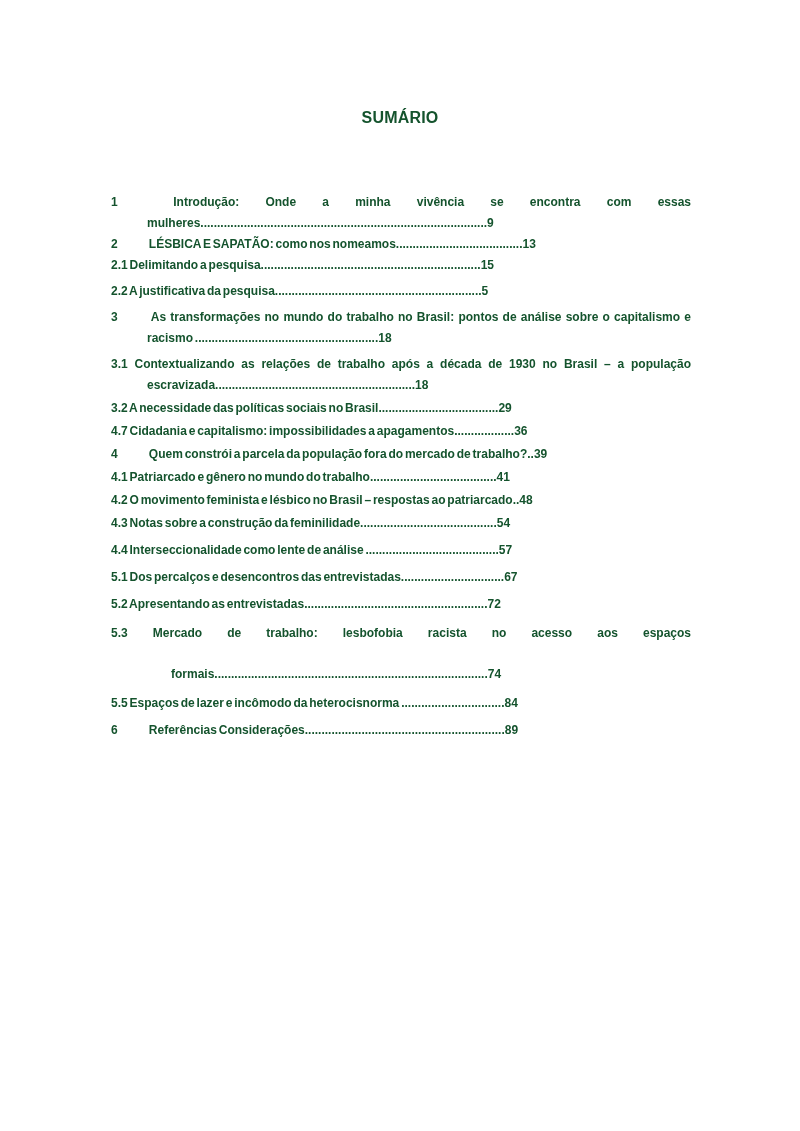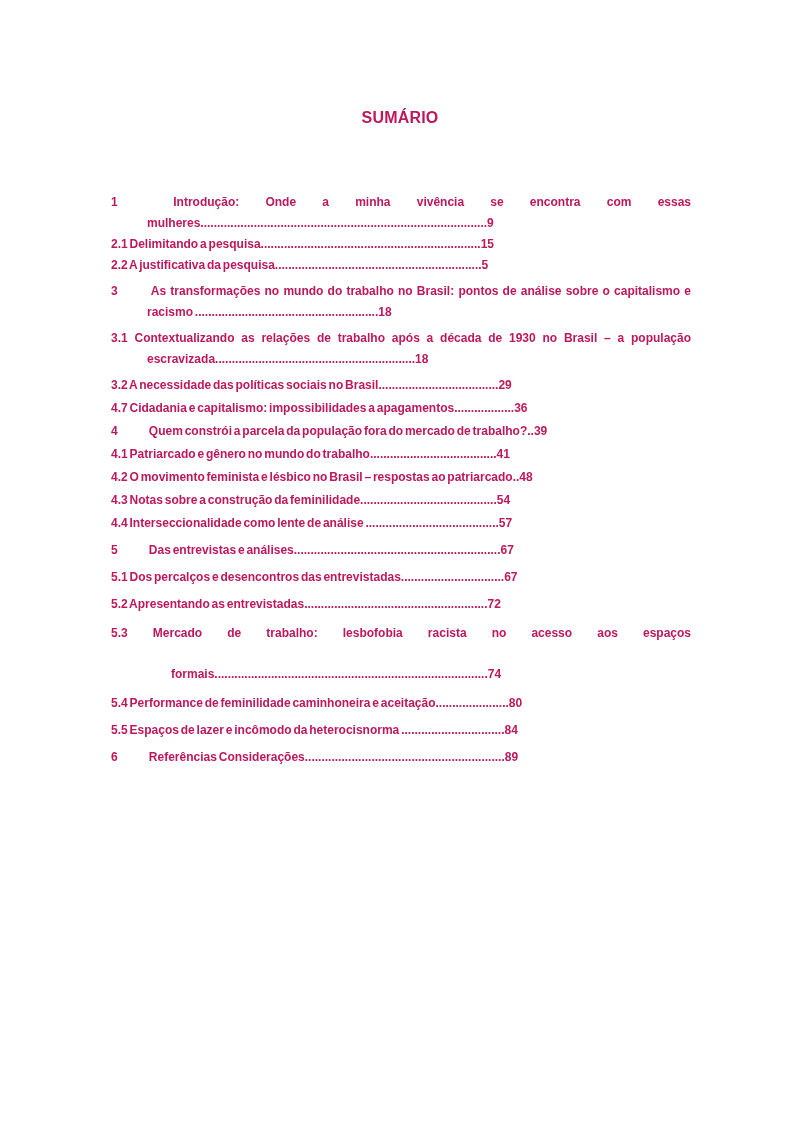--- a/index.html
+++ b/index.html
@@ -5,21 +5,21 @@
   * { box-sizing: border-box; }
   html, body { margin: 0; padding: 0; background: #ffffff; }
   .page {
     width: 800px;
     height: 1131px;
     background: #ffffff;
     position: relative;
     overflow: hidden;
     font-family: "Liberation Sans", sans-serif;
     font-weight: bold;
-    color: #be185d;
+    color: #14532d;
   }
   .doc-title {
     margin: 0;
     padding-top: 107px;
     text-align: center;
     font-size: 16px;
     line-height: 21px;
     font-weight: bold;
     letter-spacing: 0.2px;
   }
@@ -54,20 +54,21 @@
   .dots { letter-spacing: 0; }
 </style>
 </head>
 <body>
 
 <div class="page">
   <h1 class="doc-title">SUMÁRIO</h1>
   <div class="toc">
   <p class="toc-entry"><span class="num wide">1</span> <span class="title">Introdução: Onde a minha vivência se encontra com essas mulheres</span><span class="dots">......................................................................................</span><span class="pg">9</span></p>
 
+  <p class="toc-entry"><span class="num wide">2</span> <span class="title">LÉSBICA E SAPATÃO: como nos nomeamos</span><span class="dots">......................................</span><span class="pg">13</span></p>
 
   <p class="toc-entry"><span class="num">2.1</span> <span class="title">Delimitando a pesquisa</span><span class="dots">..................................................................</span><span class="pg">15</span></p>
 
   <p class="toc-entry"><span class="num">2.2</span> <span class="title">A justificativa da pesquisa</span><span class="dots">..............................................................</span><span class="pg">5</span></p>
 
   <p class="toc-entry"><span class="num wide">3</span> <span class="title">As transformações no mundo do trabalho no Brasil: pontos de análise sobre o capitalismo e racismo </span><span class="dots">.......................................................</span><span class="pg">18</span></p>
 
   <p class="toc-entry"><span class="num">3.1</span> <span class="title">Contextualizando as relações de trabalho após a década de 1930 no Brasil – a população escravizada</span><span class="dots">............................................................</span><span class="pg">18</span></p>
 
   <p class="toc-entry"><span class="num">3.2</span> <span class="title">A necessidade das políticas sociais no Brasil</span><span class="dots">....................................</span><span class="pg">29</span></p>
@@ -77,28 +78,26 @@
   <p class="toc-entry"><span class="num wide">4</span> <span class="title">Quem constrói a parcela da população fora do mercado de trabalho?</span><span class="dots">..</span><span class="pg">39</span></p>
 
   <p class="toc-entry"><span class="num">4.1</span> <span class="title">Patriarcado e gênero no mundo do trabalho</span><span class="dots">......................................</span><span class="pg">41</span></p>
 
   <p class="toc-entry"><span class="num">4.2</span> <span class="title">O movimento feminista e lésbico no Brasil – respostas ao patriarcado</span><span class="dots">..</span><span class="pg">48</span></p>
 
   <p class="toc-entry"><span class="num">4.3</span> <span class="title">Notas sobre a construção da feminilidade</span><span class="dots">.........................................</span><span class="pg">54</span></p>
 
   <p class="toc-entry"><span class="num">4.4</span> <span class="title">Interseccionalidade como lente de análise </span><span class="dots">........................................</span><span class="pg">57</span></p>
 
-  <p class="toc-entry"><span class="num wide">5</span> <span class="title">Das entrevistas e análises</span><span class="dots">..............................................................</span><span class="pg">67</span></p>
 
   <p class="toc-entry"><span class="num">5.1</span> <span class="title">Dos percalços e desencontros das entrevistadas</span><span class="dots">...............................</span><span class="pg">67</span></p>
 
   <p class="toc-entry"><span class="num">5.2</span> <span class="title">Apresentando as entrevistadas</span><span class="dots">.......................................................</span><span class="pg">72</span></p>
 
   <p class="toc-entry deep-loose"><span class="num">5.3</span> <span class="title">Mercado de trabalho: lesbofobia racista no acesso aos espaços formais</span><span class="dots">..................................................................................</span><span class="pg">74</span></p>
 
-  <p class="toc-entry"><span class="num">5.4</span> <span class="title">Performance de feminilidade caminhoneira e aceitação</span><span class="dots">......................</span><span class="pg">80</span></p>
 
   <p class="toc-entry"><span class="num">5.5</span> <span class="title">Espaços de lazer e incômodo da heterocisnorma </span><span class="dots">...............................</span><span class="pg">84</span></p>
 
 
   <p class="toc-entry"><span class="num wide">6</span> <span class="title">Referências Considerações</span><span class="dots">............................................................</span><span class="pg">89</span></p>
 </div>
 </div>
 
 </body></html>

